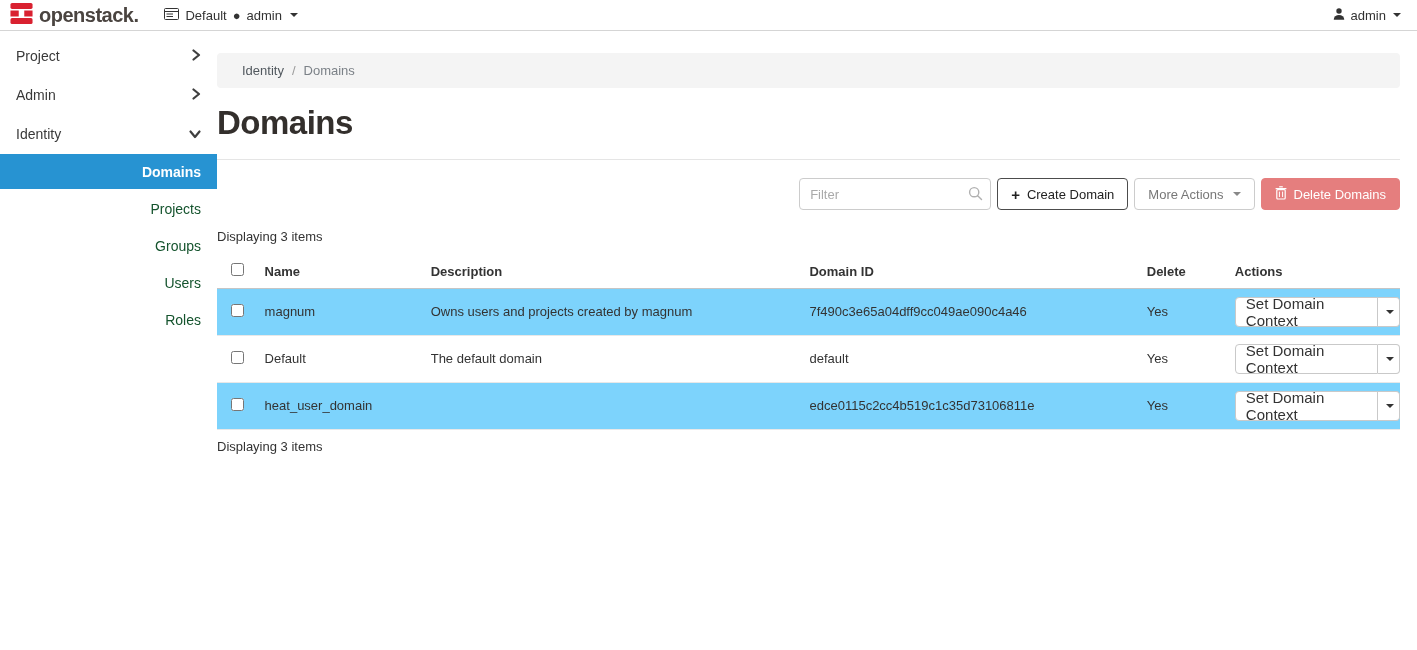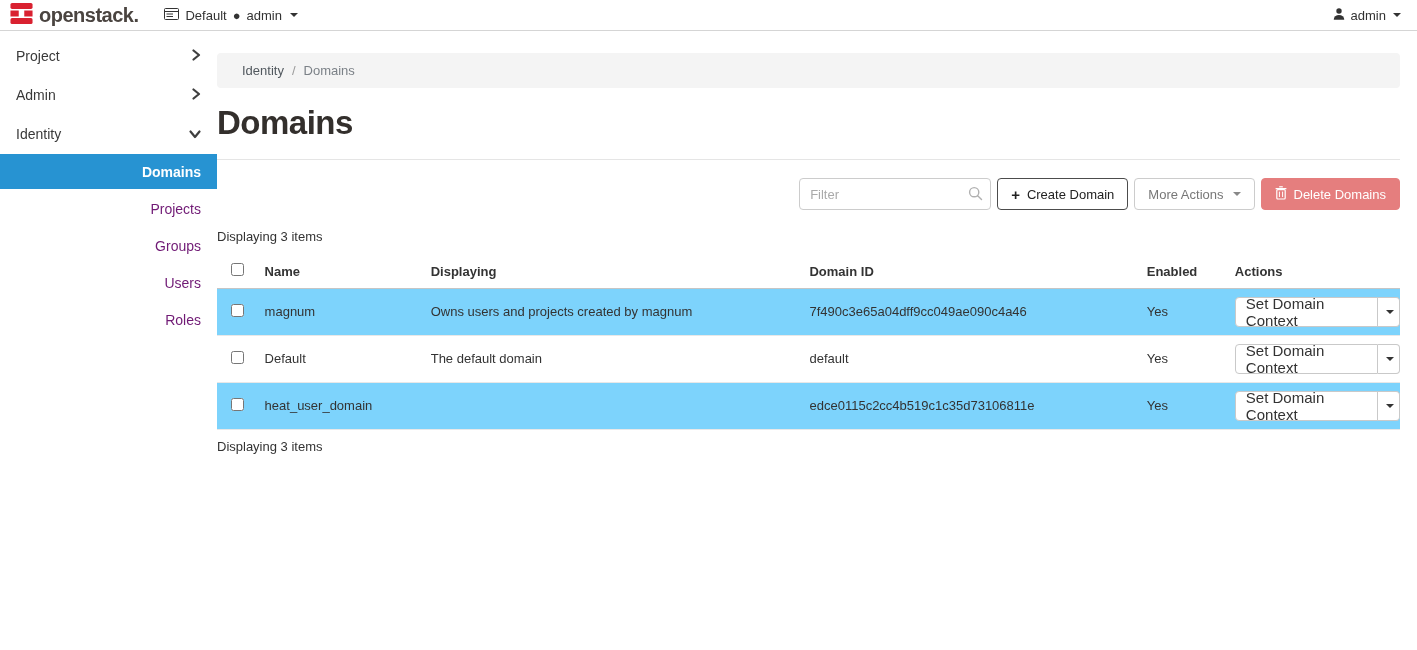--- a/index.html
+++ b/index.html
@@ -17,21 +17,21 @@
   .caret { width:0; height:0; border-left:4px solid transparent; border-right:4px solid transparent;
     border-top:4px solid #333; display:inline-block; margin-left:2px; }
   .caret.gray { border-top-color:#888; }
 
   
   .layout { display:flex; height:619px; }
   .sidebar { width:217px; flex:0 0 217px; padding-top:5px; }
   .side-section { height:39px; display:flex; align-items:center; justify-content:space-between;
     padding:0 16px; font-size:14px; color:#393939; cursor:pointer;text-align:center; }
   .side-sub { height:37px; display:flex; align-items:center; justify-content:flex-end;
-    padding-right:16px; font-size:14px; color:#701a75; cursor:pointer; }
+    padding-right:16px; font-size:14px; color:#14532d; cursor:pointer; }
   .side-sub.active { background:#2793d2; color:#fff; font-weight:bold; height:35px; margin:1px 0; }
 
   .main { flex:1; padding-right:17px; }
 
   
   .crumbbar { margin-top:22px; height:35px; background:#f4f4f4; border-radius:4px;
     display:flex; align-items:center; padding:0 25px; font-size:13px; }
   .crumb-parent { color:#51585e; cursor:pointer; }
   .crumb-sep { margin:0 8px; color:#9a9a9a; }
   .crumb-current { color:#7b8187; }
@@ -212,23 +212,23 @@
           <col class="c-name">
           <col class="c-desc">
           <col class="c-id">
           <col class="c-en">
           <col class="c-act">
       </colgroup>
       <thead>
         <tr>
           <th class="cell-check"><input type="checkbox" style=""></th>
           <th>Name</th>
-          <th>Displaying</th>
+          <th>Description</th>
           <th>Domain ID</th>
-          <th>Enabled</th>
+          <th>Delete</th>
           <th>Actions</th>
         </tr>
       </thead>
       <tbody>
         <tr class="stripe">
           <td class="cell-check"><input type="checkbox" style=""></td>
           <td>magnum</td>
           <td>Owns users and projects created by magnum</td>
           <td>7f490c3e65a04dff9cc049ae090c4a46</td>
           <td>Yes</td>

